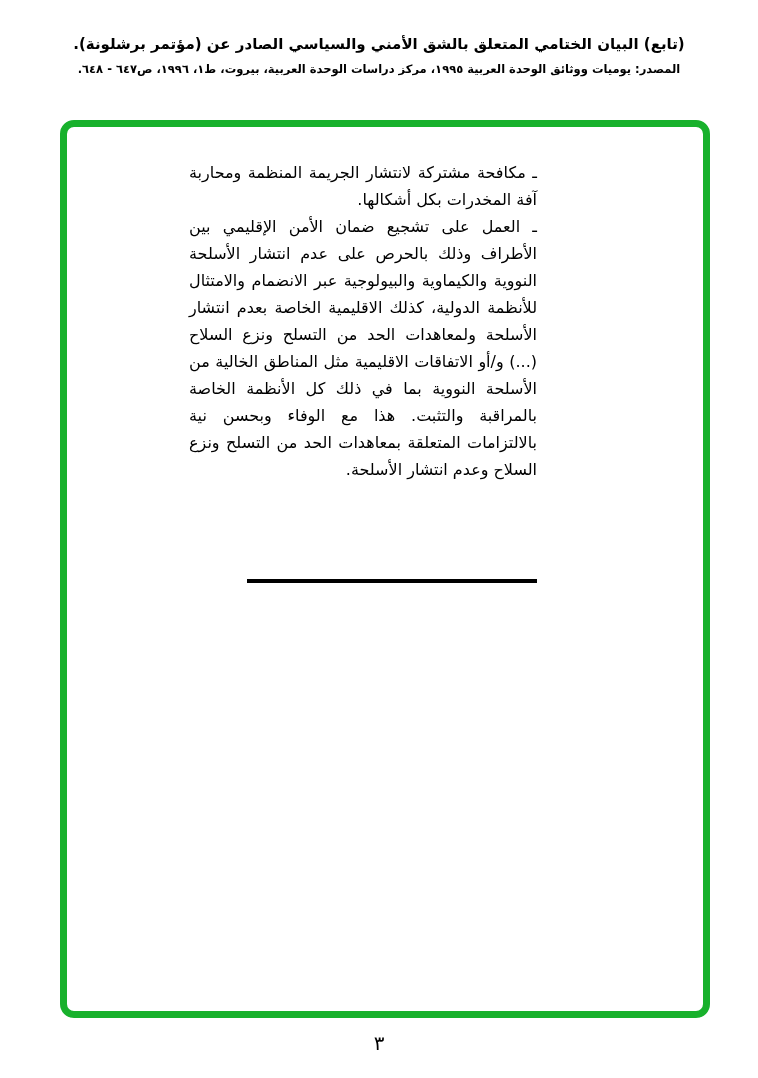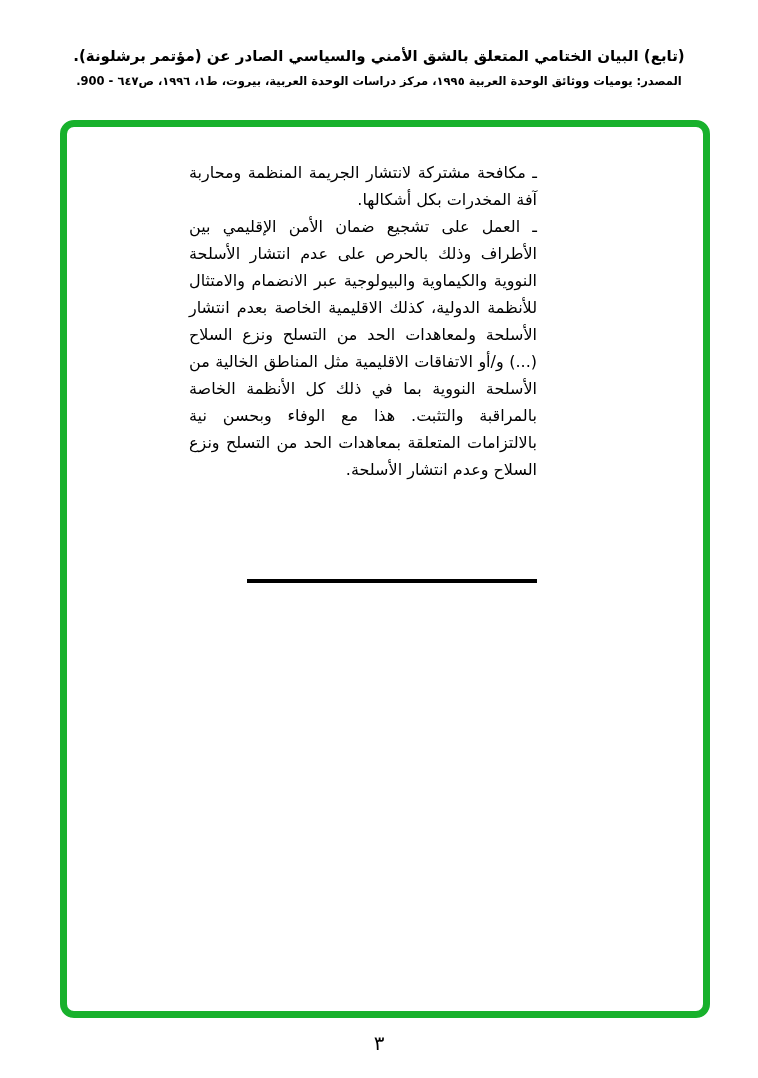--- a/index.html
+++ b/index.html
@@ -11,21 +11,21 @@
     position: relative;
     width: 758px;
     height: 1078px;
     background: #ffffff;
     font-family: "DejaVu Sans", sans-serif;
     color: #000000;
     overflow: hidden;
   }
   .header {
     position: absolute;
-    top: 44px;
+    top: 32px;
     left: 0;
     right: 0;
     text-align: center;
     direction: rtl;
   }
   .header-title {
     font-size: 15px;
     font-weight: bold;
     line-height: 24px;
   }
@@ -78,21 +78,21 @@
     direction: rtl;
   }
 </style>
 </head>
 <body>
 
 <div class="page">
 
   <div class="header">
     <div class="header-title">(تابع) البيان الختامي المتعلق بالشق الأمني والسياسي الصادر عن (مؤتمر برشلونة).</div>
-    <div class="header-source">المصدر: يوميات ووثائق الوحدة العربية ١٩٩٥، مركز دراسات الوحدة العربية، بيروت، ط١، ١٩٩٦، ص٦٤٧ - 900.</div>
+    <div class="header-source">المصدر: يوميات ووثائق الوحدة العربية ١٩٩٥، مركز دراسات الوحدة العربية، بيروت، ط١، ١٩٩٦، ص٦٤٧ - ٦٤٨.</div>
   </div>
 
   <div class="content-frame">
     <div class="body-text">
       <p>ـ مكافحة مشتركة لانتشار الجريمة المنظمة ومحاربة آفة المخدرات بكل أشكالها.</p>
       <p>ـ العمل على تشجيع ضمان الأمن الإقليمي بين الأطراف وذلك بالحرص على عدم انتشار الأسلحة النووية والكيماوية والبيولوجية عبر الانضمام والامتثال للأنظمة الدولية، كذلك الاقليمية الخاصة بعدم انتشار الأسلحة ولمعاهدات الحد من التسلح ونزع السلاح (...) و/أو الاتفاقات الاقليمية مثل المناطق الخالية من الأسلحة النووية بما في ذلك كل الأنظمة الخاصة بالمراقبة والتثبت. هذا مع الوفاء وبحسن نية بالالتزامات المتعلقة بمعاهدات الحد من التسلح ونزع السلاح وعدم انتشار الأسلحة.</p>
     </div>
     <div class="section-divider"></div>
   </div>
 

